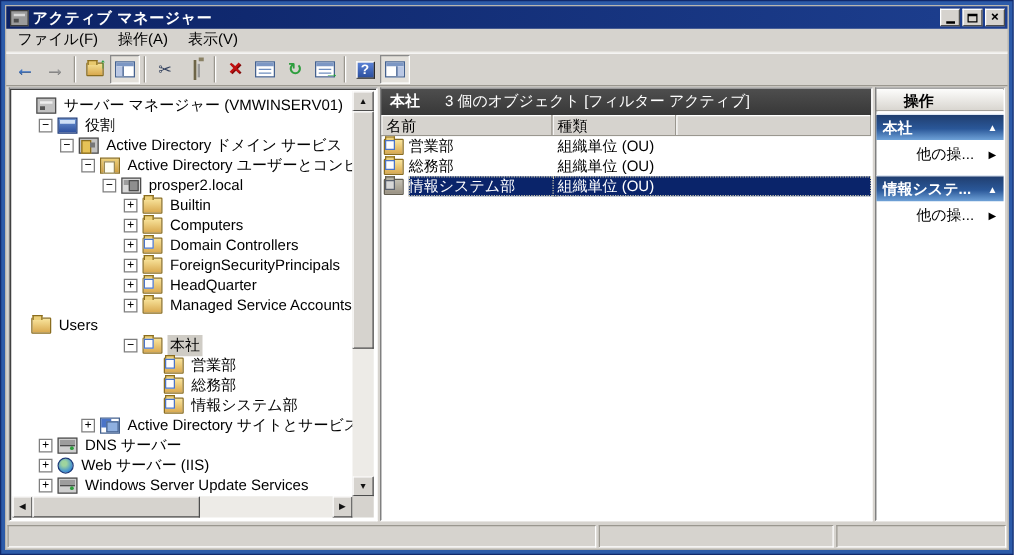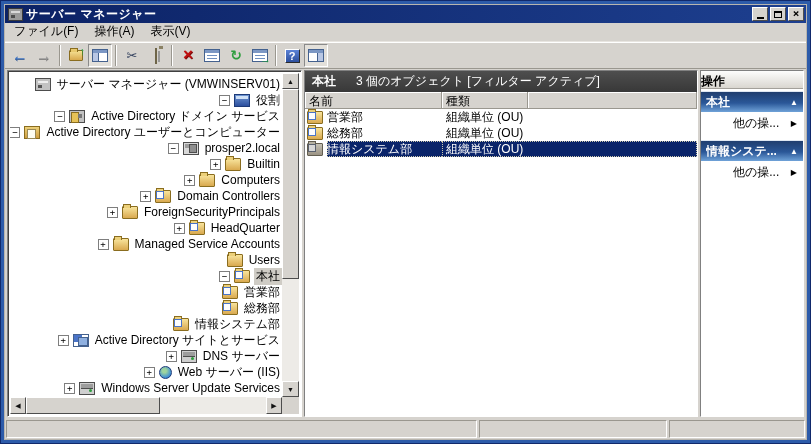--- a/index.html
+++ b/index.html
@@ -50,21 +50,21 @@
   .export-arrow{position:absolute;right:-4px;bottom:-4px;color:#1f9e3a;font-weight:bold;font-size:11px;}
   .help-glyph{width:15px;height:14px;background:linear-gradient(#5b82d6,#2c4f9e);border:1px solid;border-color:#fff #2a2a2a #2a2a2a #fff;color:#fff;font-weight:bold;font-size:11px;display:flex;align-items:center;justify-content:center;}
 
   
   .main{flex:1 1 auto;display:flex;padding:1px 2px 1px 2px;min-height:0;gap:2px;}
   .pane-sunken{border:1px solid #808080;border-right-color:#fff;border-bottom-color:#fff;box-shadow:inset 1px 1px 0 #404040;background:#fff;}
 
   
   .tree-pane{width:295px;flex:0 0 auto;position:relative;overflow:hidden;}
   .tree-view{position:absolute;left:2px;top:2px;right:19px;bottom:19px;overflow:hidden;padding-top:3px;}
-  .tree-row{height:16px;display:flex;align-items:center;white-space:nowrap;justify-content:flex-end;}
+  .tree-row{height:16px;display:flex;align-items:center;white-space:nowrap;}
   .expander{width:11px;height:11px;flex:0 0 auto;border:1px solid #7e7e7e;background:#fff;display:flex;align-items:center;justify-content:center;font-size:9px;line-height:1;font-family:"DejaVu Sans Mono",monospace;margin-right:4px;}
   .expander.none{visibility:hidden;}
   .tree-label{padding:0 2px;}
   .tree-label.selected{background:#cfccc5;}
 
   
   .ico{width:16px;height:13px;flex:0 0 auto;margin-right:4px;position:relative;}
   .ico-folder{background:linear-gradient(#f8e49c,#d9a94f);border:1px solid #8a6d1f;border-radius:1px;margin-top:1px;}
   .ico-folder::before{content:"";position:absolute;top:-3px;left:0;width:6px;height:3px;background:#ecd07a;border:1px solid #8a6d1f;border-bottom:none;}
   .ico-ou::after{content:"";position:absolute;left:0px;top:0px;width:6px;height:6px;background:#fdfdfd;border:1px solid #4a74c8;}
@@ -89,32 +89,32 @@
   .ico-sites::after{content:"";position:absolute;right:0;bottom:0;width:8px;height:7px;background:#8fb0e0;border:1px solid #44618e;}
   .ico-globe{background:radial-gradient(circle at 40% 35%,#9ed49e 20%,#3f8fd4 70%,#20509a);border:1px solid #1d3a78;border-radius:50%;width:13px;height:13px;}
   .sel-ico{filter:grayscale(.8) brightness(.85);}
 
   
   .center-pane{flex:1 1 auto;display:flex;flex-direction:column;overflow:hidden;}
   .result-header{height:21px;background:linear-gradient(#4e4e4e,#383838);color:#fff;display:flex;align-items:center;padding:0 7px;flex:0 0 auto;}
   .result-title{font-weight:bold;margin-right:20px;}
   .col-headers{height:17px;display:flex;flex:0 0 auto;background:#d6d3ce;border-bottom:1px solid #9a978f;}
   .col{padding:1px 4px;border-right:1px solid #9a978f;box-shadow:inset 1px 1px 0 #fff;height:100%;}
-  .col.c0{width:137px;} .col.c1{width:86px;} .col.c2{width:139px;} .col.fill{flex:1;}
+  .col.c0{width:137px;} .col.c1{width:99px;} .col.c2{width:139px;} .col.fill{flex:1;}
   .list-body{flex:1 1 auto;background:#fff;overflow:hidden;}
   .list-row{height:16px;display:flex;align-items:center;}
   .list-row .name-cell{width:137px;display:flex;align-items:center;padding-left:2px;height:100%;}
   .list-row .type-cell{width:99px;padding-left:4px;}
   .list-row .desc-cell{flex:1;padding-left:4px;}
   .list-row.selected .row-sel{background:#0a246a;color:#fff;outline:1px dotted #cdc9ae;outline-offset:-1px;}
   .row-sel{display:flex;align-items:center;flex:1;height:100%;}
 
   
   .actions-pane{width:104px;flex:0 0 auto;display:flex;flex-direction:column;overflow:hidden;}
-  .actions-header{height:18px;background:linear-gradient(#fdfdfc,#d9d6d0);border-bottom:1px solid #a3a09a;font-weight:bold;padding:2px 0 0 0;flex:0 0 auto;}
+  .actions-header{height:18px;background:linear-gradient(#fdfdfc,#d9d6d0);border-bottom:1px solid #a3a09a;font-weight:bold;padding:2px 0 0 22px;flex:0 0 auto;}
   .actions-body{flex:1;background:#fff;padding-top:2px;}
   .action-section-bar{height:21px;background:linear-gradient(#203e6f,#2a5798 55%,#6fa2d8);color:#fff;font-weight:bold;display:flex;align-items:center;padding:0 5px;margin-bottom:3px;border-top:1px solid #dfe7f2;}
   .action-section-bar .sec-title{flex:1;overflow:hidden;white-space:nowrap;}
   .collapse-arrow{font-size:8px;margin-left:2px;}
   .action-item{height:16px;display:flex;align-items:center;padding:0 6px 0 32px;margin:3px 0 9px 0;}
   .action-item .ai-label{flex:1;white-space:nowrap;overflow:hidden;}
   .ai-arrow{font-size:8px;color:#000;}
 
   
   .sb-btn{background:#d6d3ce;border:1px solid;border-color:#fff #4d4d4d #4d4d4d #fff;display:flex;align-items:center;justify-content:center;font-size:7px;color:#111;line-height:1;}
@@ -136,21 +136,21 @@
   .status-panel.p0{flex:0 0 59%;} .status-panel.p1{flex:0 0 23.5%;} .status-panel.p2{flex:1;}
 </style>
 </head>
 <body>
 
 <div class="window">
  <div class="win-inner">
 
   <div class="titlebar">
     <span class="title-icon"></span>
-    <span class="title-text">サーバー マネージャー</span>
+    <span class="title-text">アクティブ マネージャー</span>
     <span class="tb-btn">
           <span class="min-glyph"></span>
         </span>
     <span class="tb-btn">
           <span class="max-glyph"></span>
         </span>
     <span class="tb-btn">
           <span class="close-glyph">×</span>
         </span>
   </div>

